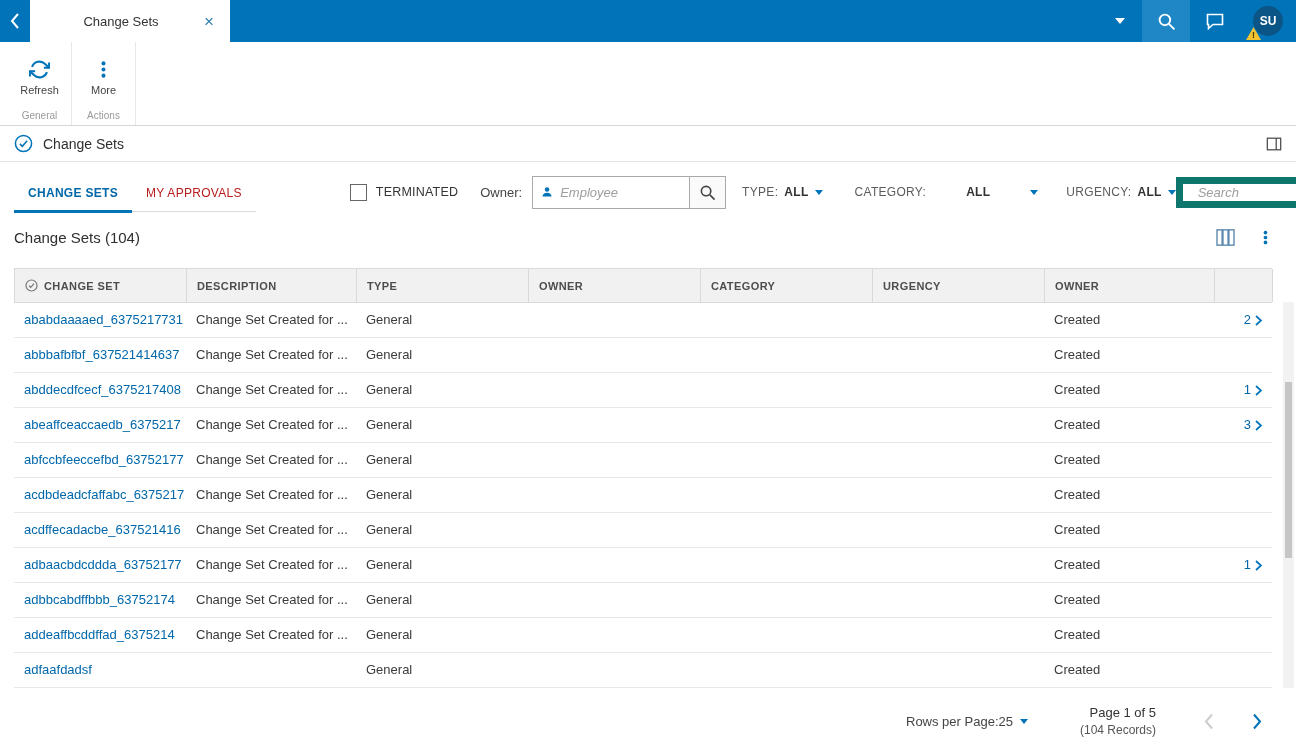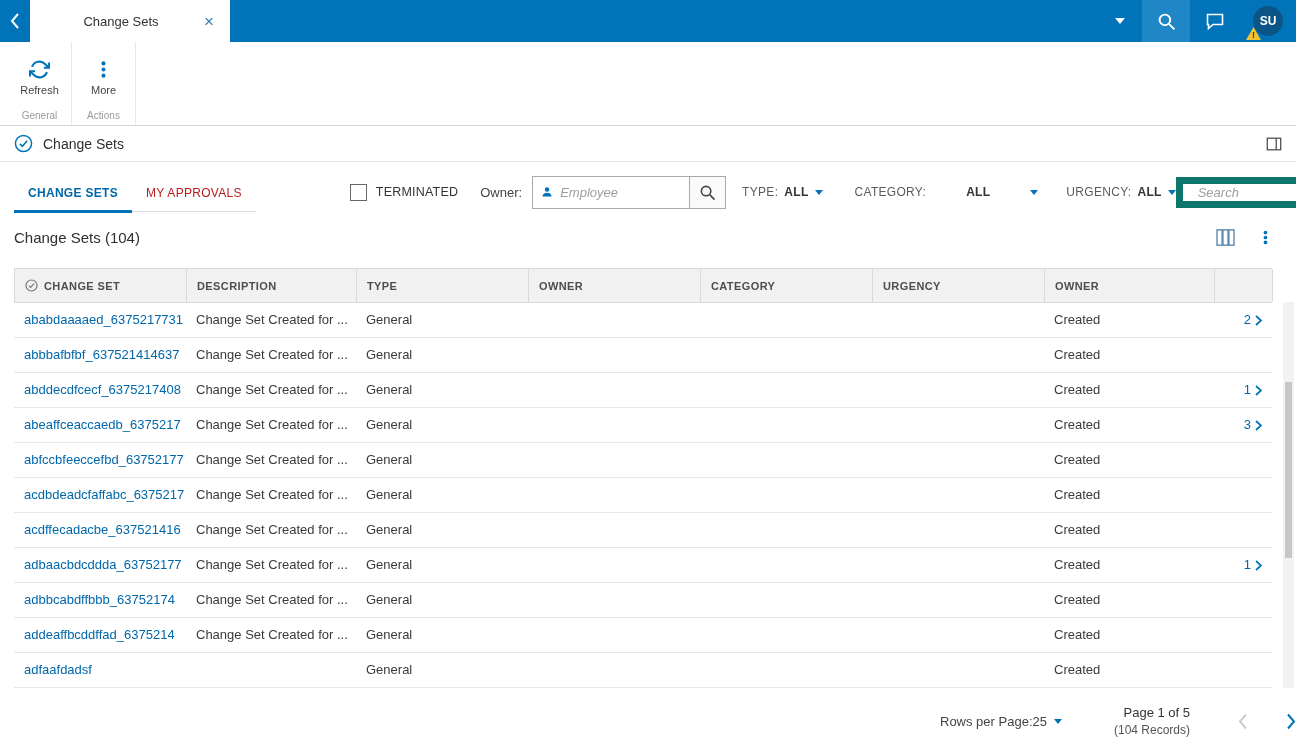--- a/index.html
+++ b/index.html
@@ -70,21 +70,21 @@
   .td { height:34px; line-height:34px; padding:0 10px; font-size:13px; color:#3a3a3a; white-space:nowrap; overflow:hidden; }
   .td.cs { color:#0067ab; cursor:pointer; }
   .td.count { display:flex; align-items:center; justify-content:flex-end; gap:4px; color:#0067ab; padding-right:10px; cursor:pointer; }
   .count-num { font-size:13px; }
 
   
   .scrollbar { position:absolute; right:2px; top:302px; width:11px; height:386px; background:#f2f2f2; }
   .scroll-thumb { position:absolute; left:2px; top:80px; width:7px; height:176px; background:#c6c6c6; cursor:grab; }
 
   
-  .footer { height:66px; display:flex; align-items:center; justify-content:flex-end; }
+  .footer { height:66px; display:flex; align-items:center; justify-content:flex-end; padding-right:34px; }
   .rpp { display:flex; align-items:center; gap:7px; font-size:13px; color:#444; cursor:pointer; margin-right:52px; }
   .page-info { text-align:right; margin-right:48px; }
   .page-info .pg { font-size:13px; color:#333; }
   .page-info .rec { font-size:12px; color:#555; margin-top:3px; }
   .pg-chev { cursor:pointer; display:flex; align-items:center; }
   .pg-prev { margin-right:38px; cursor:default; }
 </style>
 </head>
 <body>
 

